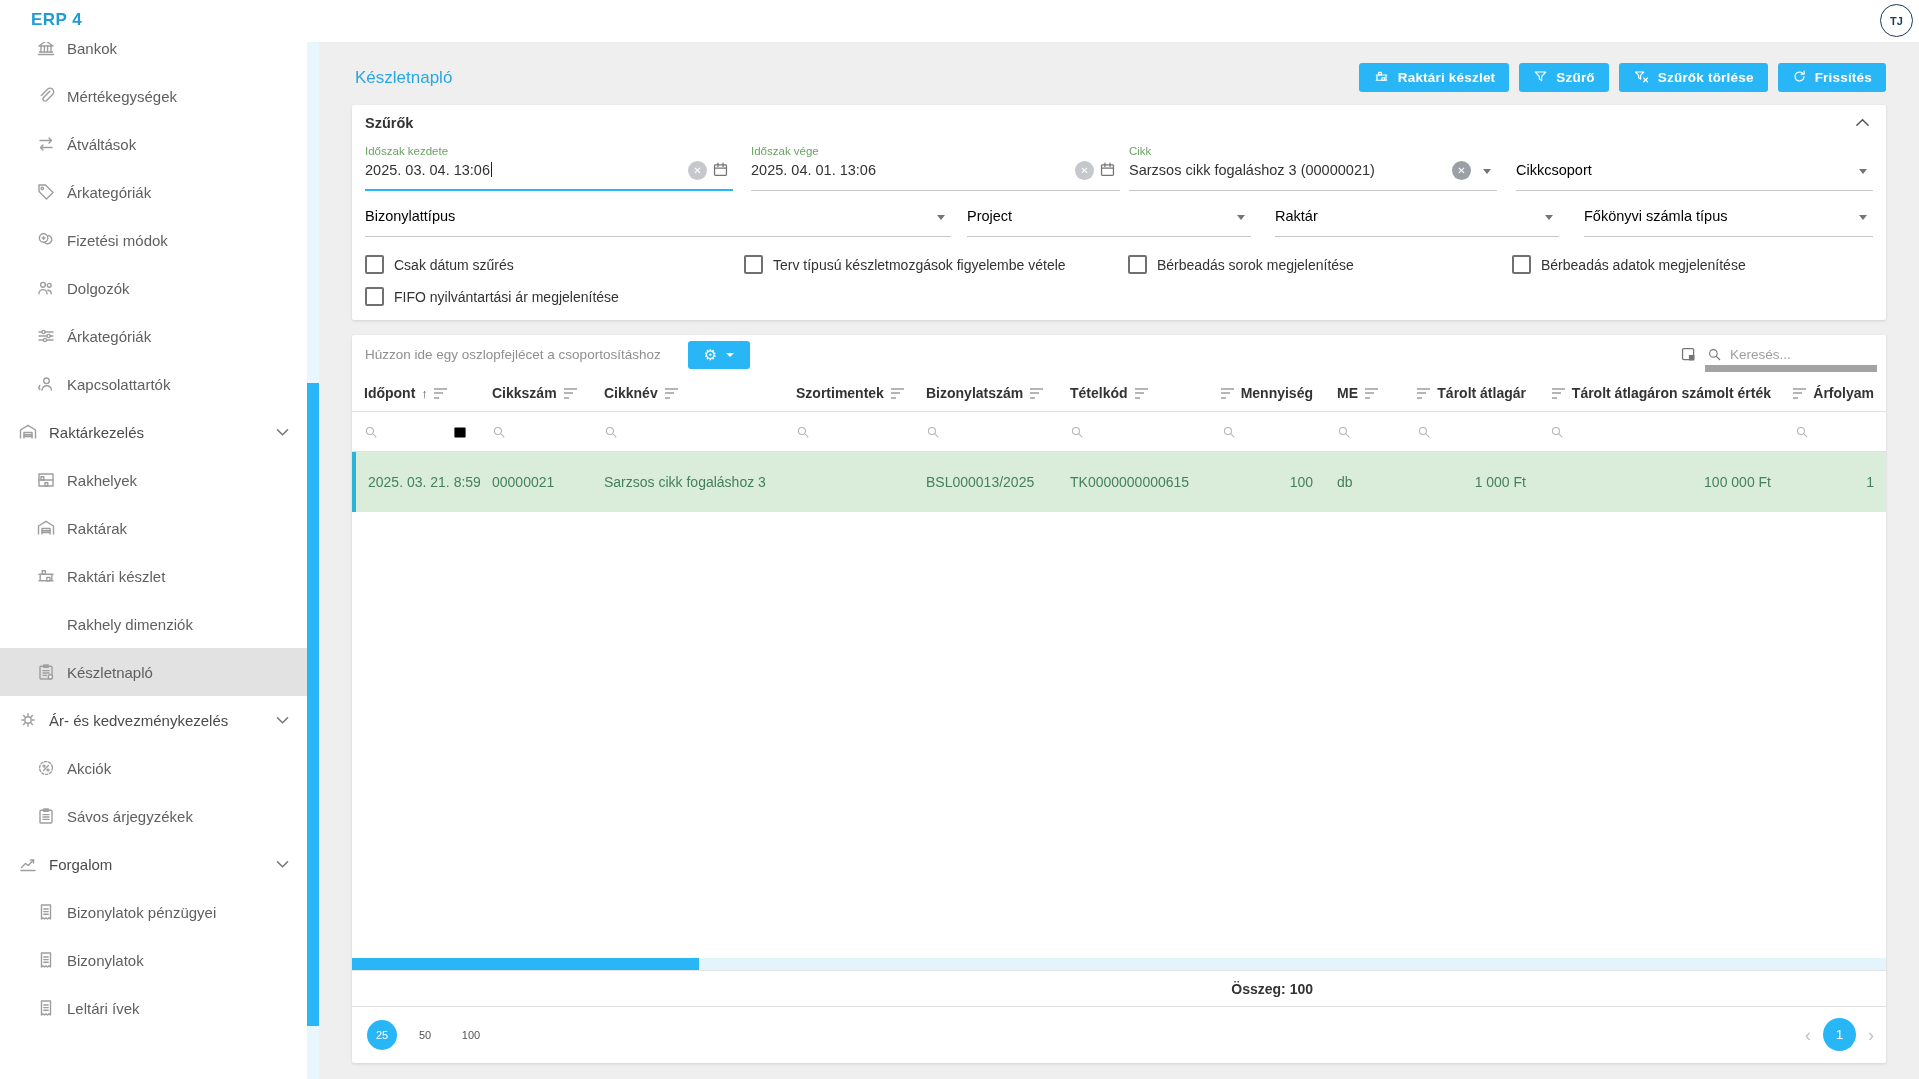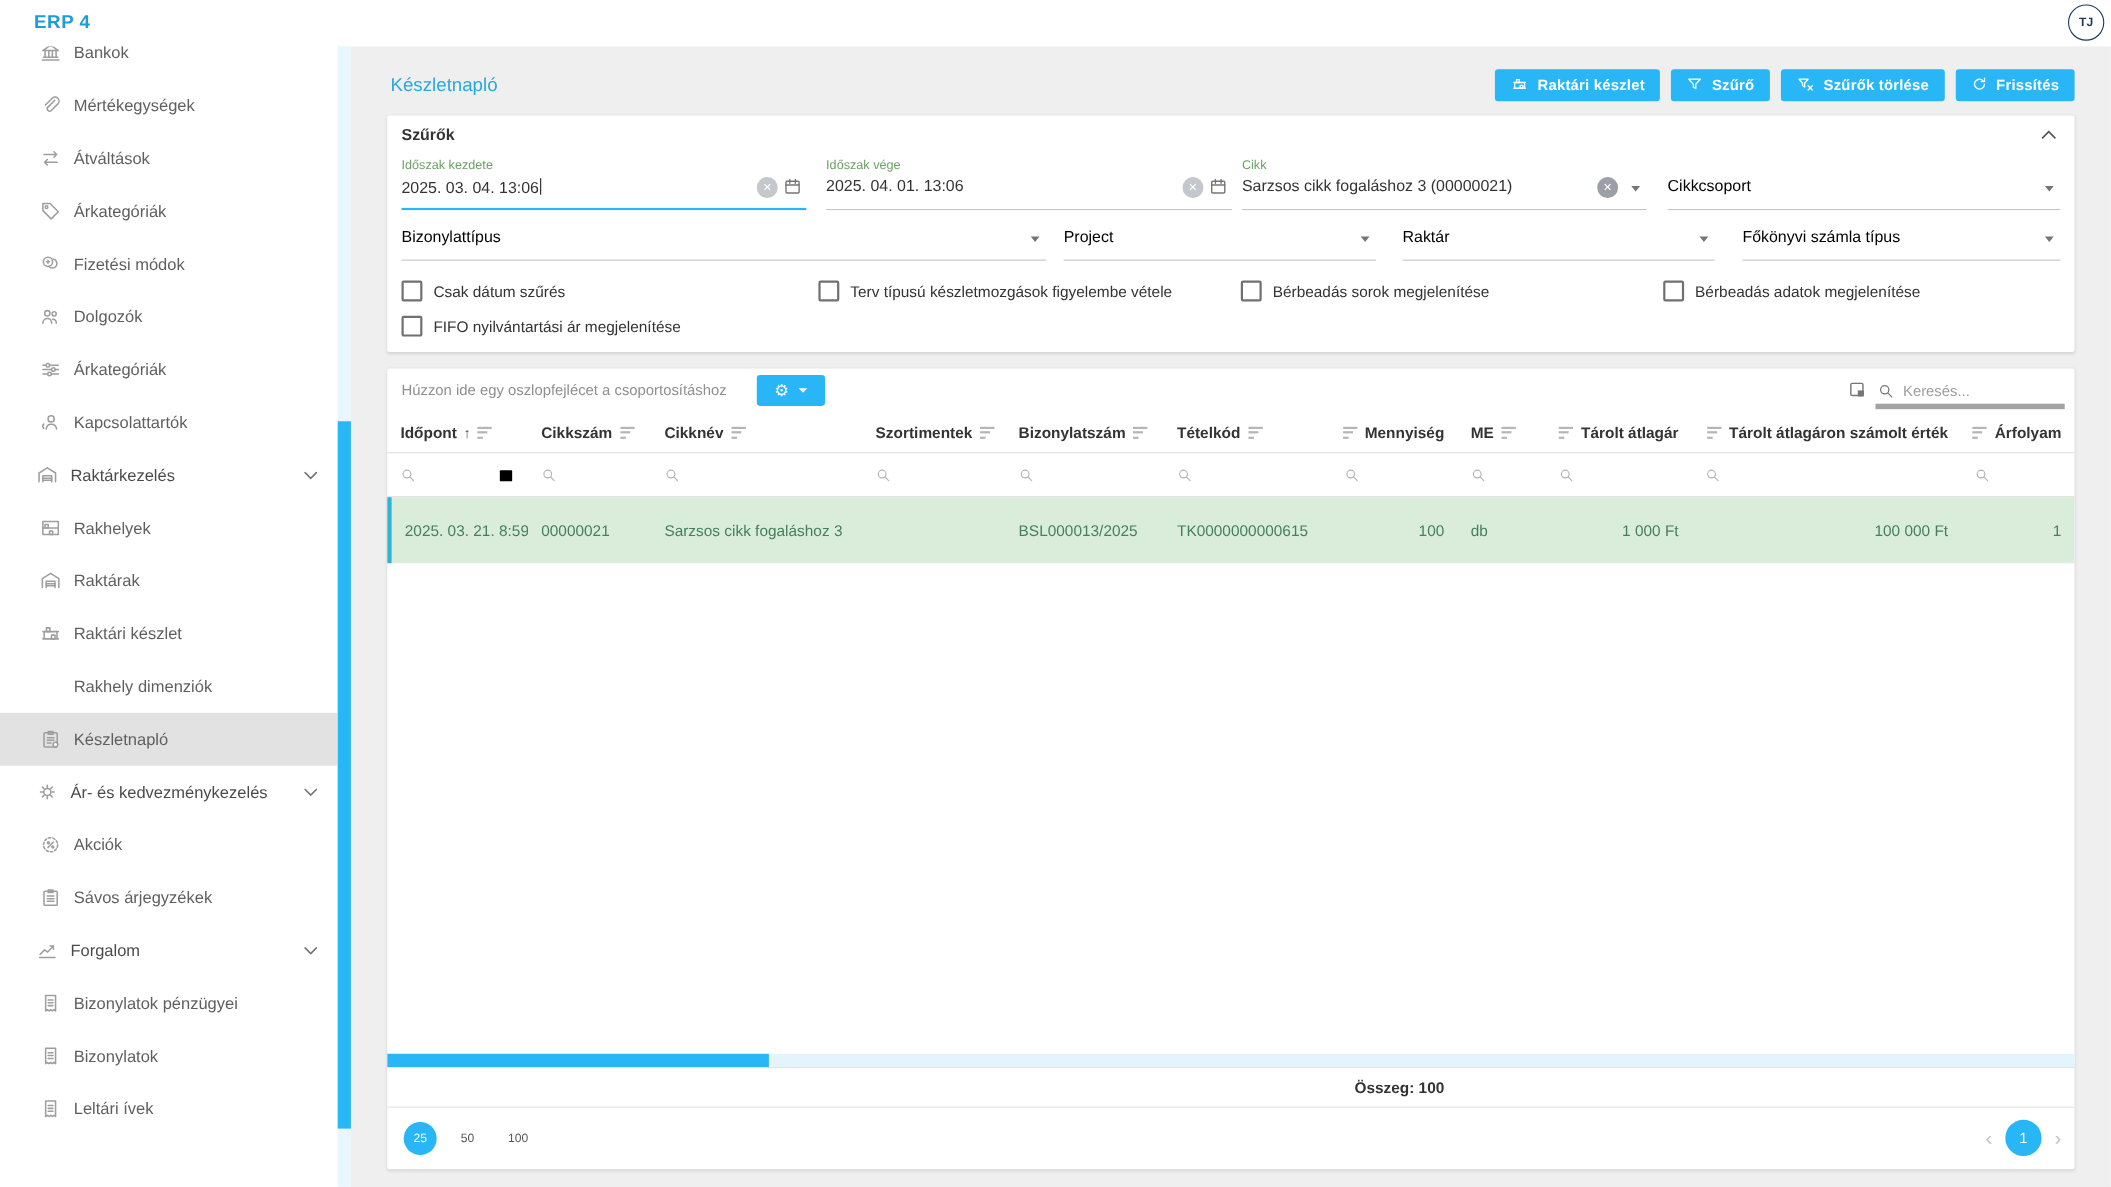--- a/index.html
+++ b/index.html
@@ -8,21 +8,21 @@
           font-family:"Liberation Sans",sans-serif;color:#333;font-size:14px;}
   
   .topbar{position:absolute;left:0;top:0;width:1919px;height:42px;background:#fff;z-index:6;}
   .logo{position:absolute;left:31px;top:10px;font-size:17px;font-weight:bold;color:var(--logo,#1e9cd7);letter-spacing:.5px;}
   .avatar{position:absolute;left:1880px;top:4px;width:33px;height:33px;border:1.5px solid #1b3a5c;border-radius:50%;
           display:flex;align-items:center;justify-content:center;font-size:11px;font-weight:bold;color:#1b3a5c;background:#fff;}
   
   .sidebar{position:absolute;left:0;top:42px;width:307px;height:1037px;background:#fff;overflow:hidden;z-index:2;}
   .sb-list{margin-top:-18px;}
   .sb-item{height:48px;display:flex;align-items:center;padding-left:36px;cursor:pointer;color:#5f5f5f;font-size:15px;}
-  .sb-item.group{padding-left:33px;color:#4b4b4b;}
+  .sb-item.group{padding-left:18px;color:#4b4b4b;}
   .sb-item.selected{background:#e2e2e2;}
   .sb-icon{width:20px;height:20px;margin-right:11px;flex:0 0 20px;display:inline-flex;align-items:center;justify-content:center;}
   .sb-icon svg{stroke:#9e9e9e;fill:none;stroke-width:1.4;stroke-linecap:round;stroke-linejoin:round;}
   .sb-chev{margin-left:auto;margin-right:18px;display:inline-flex;}
   .sb-chev svg{stroke:#757575;fill:none;stroke-width:1.6;stroke-linecap:round;}
   .sb-scroll-track{position:absolute;left:307px;top:42px;width:12px;height:1037px;background:#e9f6fd;z-index:3;}
   .sb-scroll-thumb{position:absolute;left:307px;top:383px;width:12px;height:643px;background:var(--accent,#29b6f6);z-index:4;}
   .sb-collapse{position:absolute;left:284px;top:1048px;display:inline-flex;}
   .sb-collapse svg{stroke:#8a8a8a;fill:none;stroke-width:1.4;}
   
@@ -56,21 +56,21 @@
   .checkbox{position:absolute;display:flex;align-items:center;gap:10px;cursor:pointer;}
   .cb-box{width:19px;height:19px;border:2px solid #707070;border-radius:2px;background:#fff;flex:0 0 19px;}
   .cb-label{font-size:14px;color:#333;white-space:nowrap;}
   
   .group-hint{position:absolute;left:13px;top:0;height:40px;line-height:40px;font-size:13.5px;color:#8f8f8f;}
   .gear-btn{position:absolute;left:336px;top:6px;width:62px;height:28px;background:var(--accent,#29b6f6);border-radius:3px;
             display:flex;align-items:center;justify-content:center;gap:9px;cursor:pointer;color:#fff;}
   .gear-glyph{font-family:"DejaVu Sans",sans-serif;font-size:15px;line-height:1;}
   .gear-caret{width:0;height:0;border-left:4px solid transparent;border-right:4px solid transparent;border-top:4.5px solid #fff;}
   .colchooser{position:absolute;left:1328px;top:11px;display:inline-flex;cursor:pointer;}
-  .grid-search{position:absolute;left:1353px;top:8px;width:172px;height:29px;border-bottom:5px solid #a3a3a3;display:flex;align-items:center;gap:8px;cursor:text;}
+  .grid-search{position:absolute;left:1353px;top:8px;width:172px;height:29px;border-bottom:7px solid #a3a3a3;display:flex;align-items:center;gap:8px;cursor:text;}
   .grid-search .mag{display:inline-flex;margin-left:2px;}
   .grid-search .ph{font-size:13.5px;color:#9e9e9e;}
   .hrow{position:absolute;left:0;top:40px;width:1534px;height:37px;border-bottom:1px solid #e0e0e0;display:flex;}
   .hcell{display:flex;align-items:center;padding:0 12px;font-size:14px;font-weight:bold;color:#333;overflow:hidden;white-space:nowrap;cursor:pointer;}
   .hcell.right{justify-content:flex-end;}
   .hfilter{width:13px;display:inline-flex;flex-direction:column;gap:2.5px;flex:0 0 13px;}
   .hfilter i{height:2px;background:#b5b5b5;display:block;}
   .hfilter i:nth-child(1){width:13px;} .hfilter i:nth-child(2){width:9px;} .hfilter i:nth-child(3){width:5px;}
   .sort-arrow{font-size:13px;color:#555;font-weight:normal;margin:0 2px 0 6px;}
   .frow{position:absolute;left:0;top:77px;width:1534px;height:40px;border-bottom:1px solid #e0e0e0;display:flex;}

